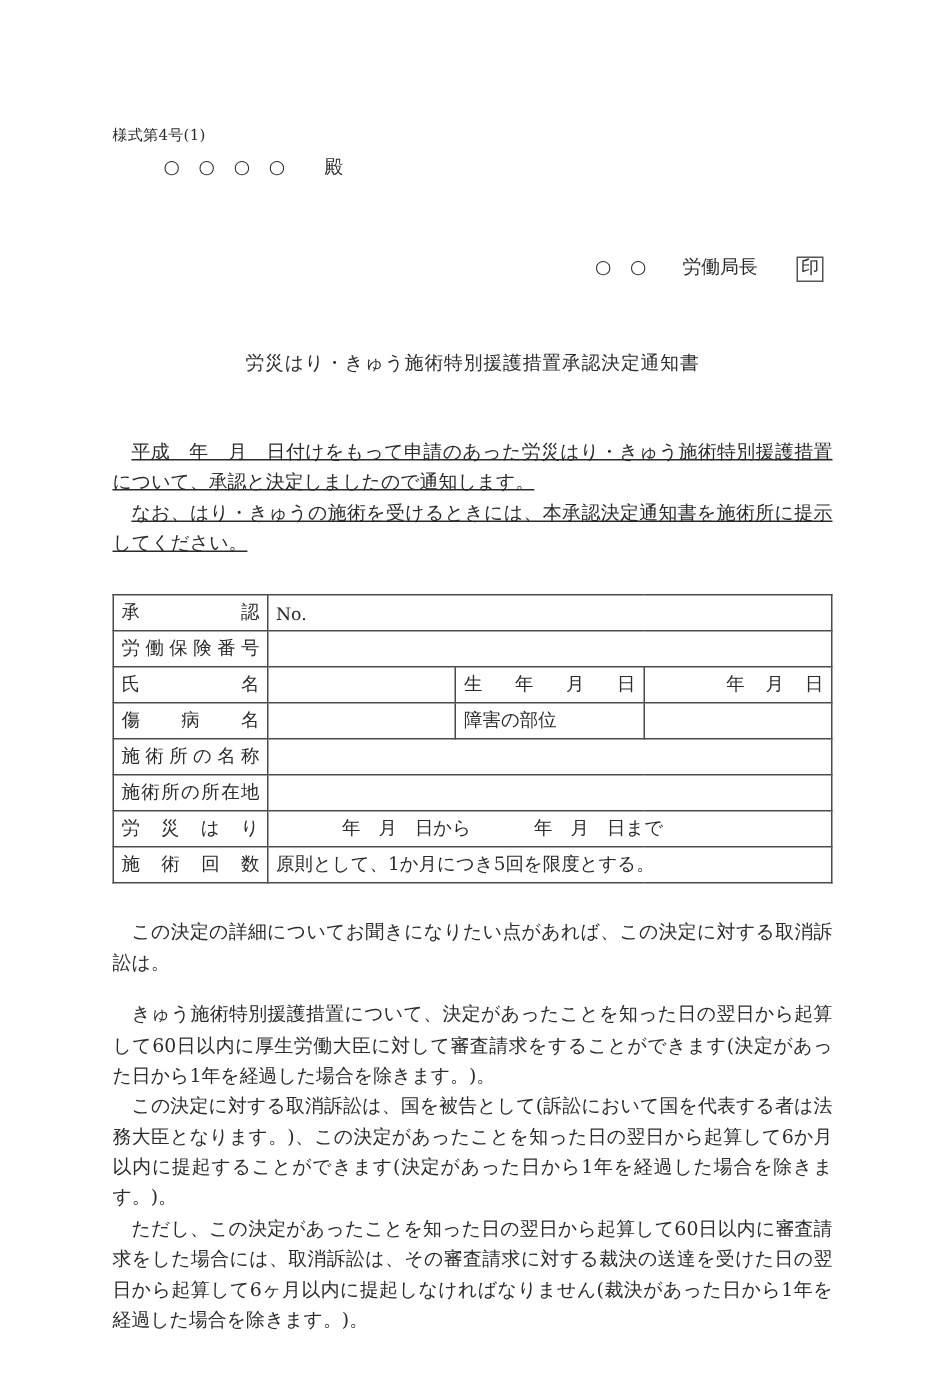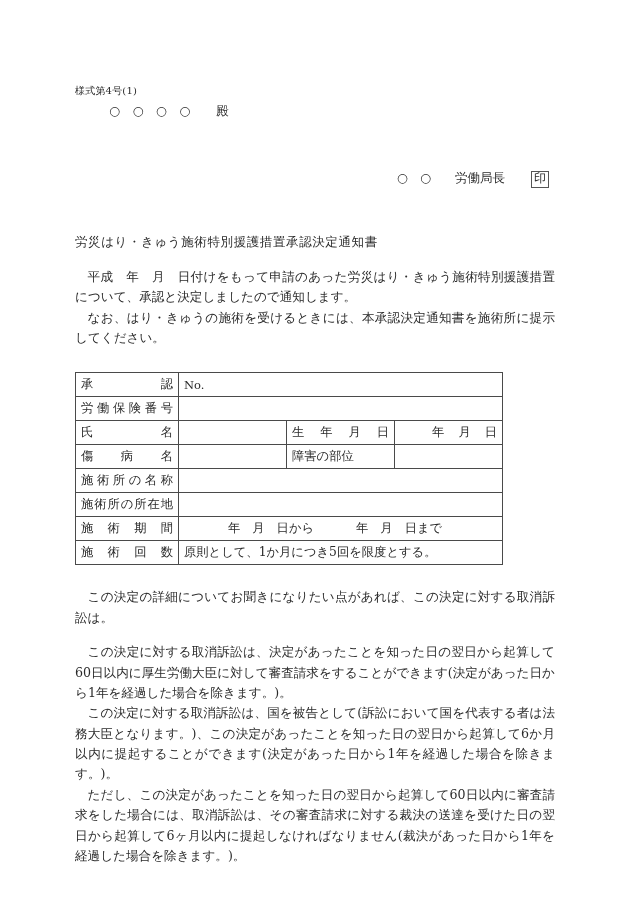--- a/index.html
+++ b/index.html
@@ -67,43 +67,45 @@
     display: inline-block;
     border: 1px solid #555;
     padding: 0px 2px 1px 2px;
     line-height: 1.15;
     font-size: 12px;
   }
 
   
   .doc-title {
     margin-top: 46px;
+    text-align: center;
     font-size: 12.5px;
     letter-spacing: 0.6px;
     white-space: nowrap;
   }
 
   
   .intro {
-    margin-top: 16px;
+    margin-top: 40px;
+    text-decoration: underline;
   }
   p.para {
     margin: 0;
     font-size: 12.6px;
     line-height: 1.62;
     text-align: justify;
     text-justify: inter-character;
     text-indent: 1em;
   }
 
   
   table.form-table {
     margin-top: 24px;
     border-collapse: collapse;
-    width: 428px;
+    width: 480px;
     table-layout: fixed;
     font-size: 12.3px;
   }
   table.form-table td {
     border: 1px solid #4a4a4a;
     padding: 3px 5px;
     vertical-align: middle;
     height: 17px;
   }
   td.lbl {
@@ -194,34 +196,34 @@
         </tr>
         <tr>
           <td class="lbl">施術所の名称</td>
           <td class="val" colspan="3"></td>
         </tr>
         <tr>
           <td class="lbl">施術所の所在地</td>
           <td class="val" colspan="3"></td>
         </tr>
         <tr>
-          <td class="lbl">施術期間</td>
+          <td class="lbl">労災はり</td>
           <td class="val period-cell" colspan="3">
             <span class="ind"></span><span>年</span><span class="s"></span><span>月</span><span class="s"></span><span>日から</span><span class="mid"></span><span>年</span><span class="s"></span><span>月</span><span class="s"></span><span>日まで</span>
           </td>
         </tr>
         <tr>
           <td class="lbl">施術回数</td>
           <td class="val" colspan="3">原則として、1か月につき5回を限度とする。</td>
         </tr>
       </tbody>
     </table>
 
     <div class="notices">
       <p class="para notice-first">この決定の詳細についてお聞きになりたい点があれば、この決定に対する取消訴訟は。</p>
       <div class="notice-gap"></div>
-      <p class="para notice-first">この決定に対する取消訴訟は、決定があったことを知った日の翌日から起算して60日以内に厚生労働大臣に対して審査請求をすることができます(決定があった日から1年を経過した場合を除きます。)。</p>
+      <p class="para notice-first">きゅう施術特別援護措置について、決定があったことを知った日の翌日から起算して60日以内に厚生労働大臣に対して審査請求をすることができます(決定があった日から1年を経過した場合を除きます。)。</p>
       <p class="para notice-first">この決定に対する取消訴訟は、国を被告として(訴訟において国を代表する者は法務大臣となります。)、この決定があったことを知った日の翌日から起算して6か月以内に提起することができます(決定があった日から1年を経過した場合を除きます。)。</p>
       <p class="para notice-first">ただし、この決定があったことを知った日の翌日から起算して60日以内に審査請求をした場合には、取消訴訟は、その審査請求に対する裁決の送達を受けた日の翌日から起算して6ヶ月以内に提起しなければなりません(裁決があった日から1年を経過した場合を除きます。)。</p>
     </div>
 
   </div>
 </div>
 
 </body></html>

